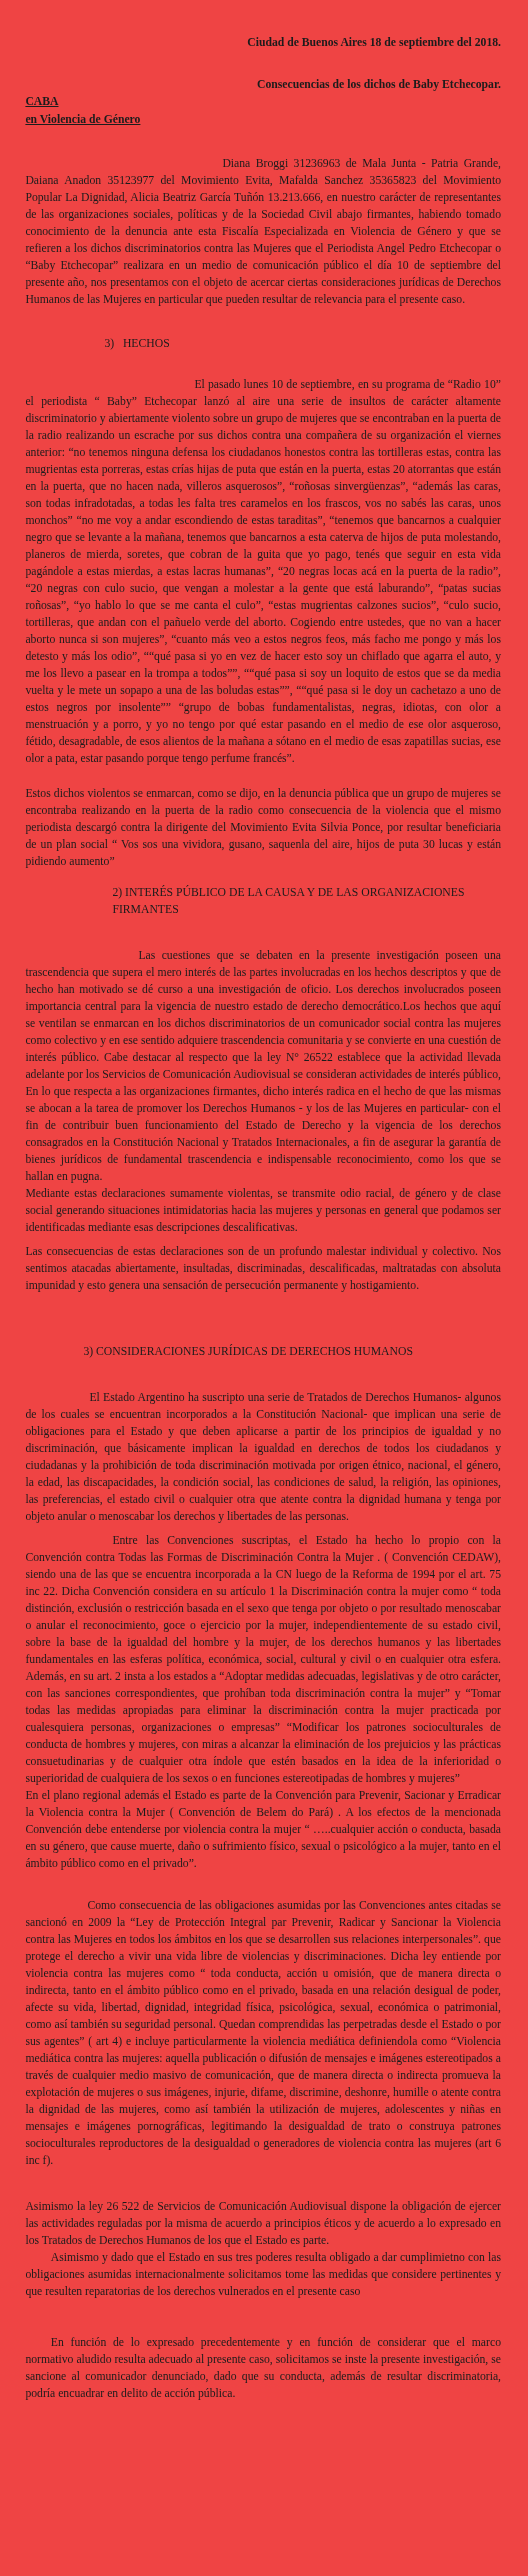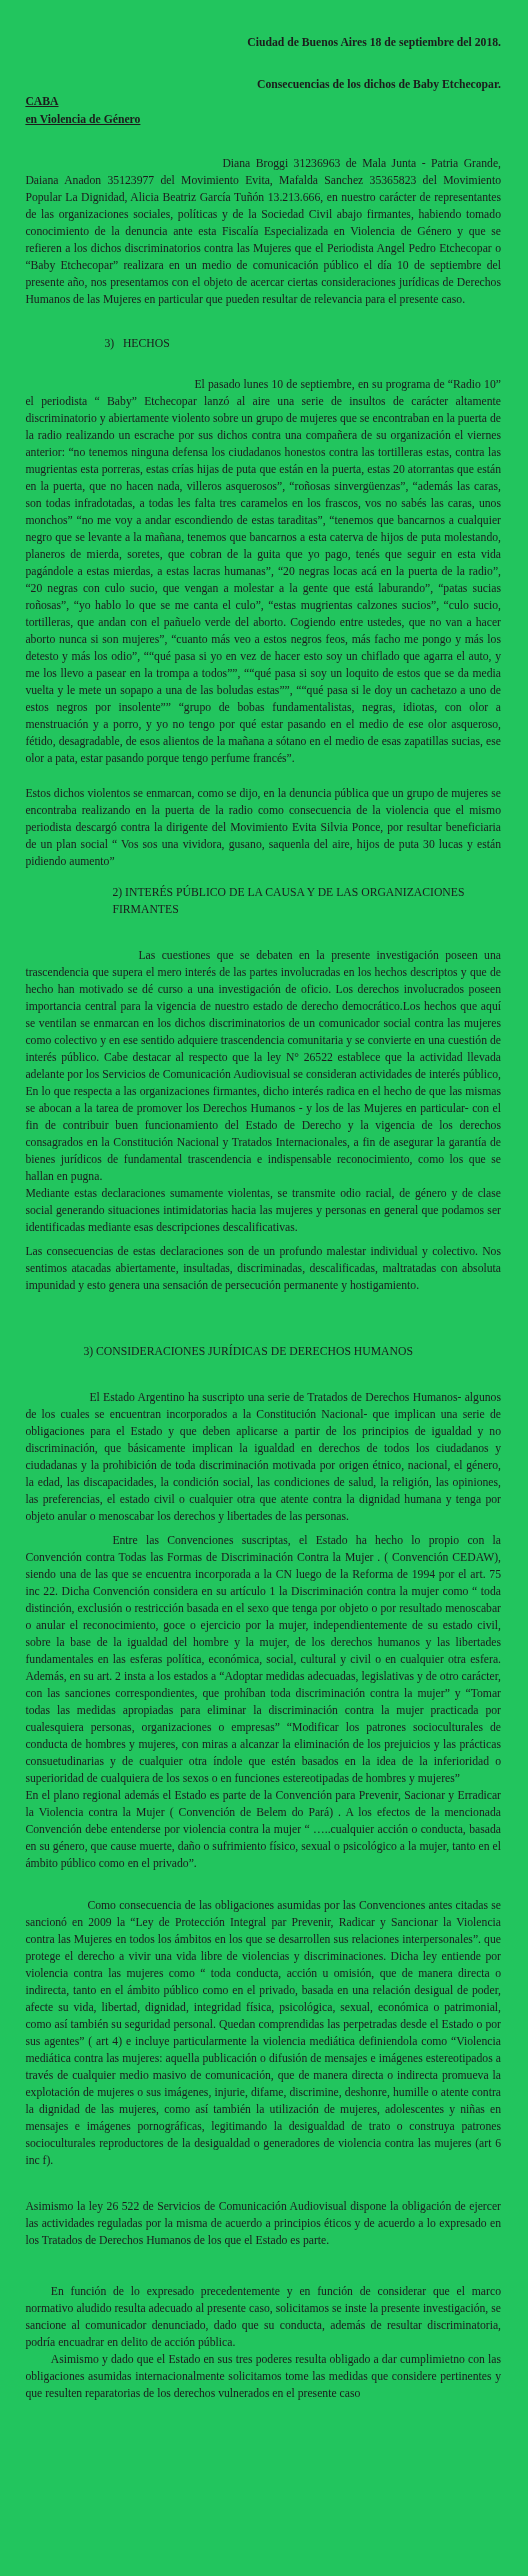--- a/index.html
+++ b/index.html
@@ -1,21 +1,21 @@
 <!DOCTYPE html>
 <html style="font-size:13.6px"><head>
 <meta charset="utf-8">
 <style>
   html, body { margin: 0; padding: 0; background: #ffffff; }
   .page {
     position: relative;
     width: 529px;
     height: 2576px;
     box-sizing: border-box;
-    background: #22c55e;
+    background: #ef4444;
     color: #1c1c1c;
     font-family: "Liberation Serif", "DejaVu Serif", serif;
     font-size: 11.7px;
     line-height: 17px;
     padding: 34px 28px 0 25.4px;
     overflow: hidden;
   }
   .blk { text-align: justify; }
   .blk.date    { text-align: right;  font-weight: bold; }
   .blk.subject { text-align: right;   font-weight: bold; }
@@ -72,17 +72,17 @@
       <div class="blk heading gt16 h2">2) INTERÉS PÚBLICO DE LA CAUSA Y DE LAS ORGANIZACIONES FIRMANTES</div>
       <div class="blk paragraph gt34 i133">Las cuestiones que se debaten en la presente investigación poseen una trascendencia que supera el mero interés de las partes involucradas en los hechos descriptos y que de hecho han motivado se dé curso a una investigación de oficio. Los derechos involucrados poseen importancia central para la vigencia de nuestro estado de derecho democrático.Los hechos que aquí se ventilan se enmarcan en los dichos discriminatorios de un comunicador social  contra las mujeres como colectivo y en ese sentido adquiere trascendencia comunitaria y se convierte en una cuestión de interés público. Cabe destacar al respecto que la ley  N° 26522 establece que la actividad llevada adelante por los Servicios de Comunicación Audiovisual se consideran actividades de interés público,  En lo que respecta a las organizaciones firmantes, dicho interés radica en el hecho de que las mismas se abocan a la tarea de promover los Derechos Humanos - y los de las Mujeres en particular- con el fin de contribuir buen funcionamiento del Estado de Derecho y la vigencia de los derechos consagrados en la Constitución Nacional y Tratados Internacionales, a fin de asegurar la garantía de bienes jurídicos de fundamental trascendencia e indispensable reconocimiento, como  los que  se hallan en pugna.</div>
       <div class="blk paragraph i0">Mediante estas declaraciones sumamente violentas, se transmite odio racial, de género y de clase social generando situaciones intimidatorias hacia las mujeres y personas en general que podamos ser identificadas mediante esas descripciones descalificativas.</div>
       <div class="blk paragraph gt8 i0">Las consecuencias de estas declaraciones son de un profundo malestar individual y colectivo. Nos sentimos atacadas abiertamente, insultadas, discriminadas, descalificadas, maltratadas con absoluta impunidad y esto genera una sensación de persecución permanente y hostigamiento.</div>
       <div class="blk heading gt58 h3">3) CONSIDERACIONES JURÍDICAS DE DERECHOS HUMANOS</div>
       <div class="blk paragraph gt34 i75">El Estado Argentino ha suscripto una serie de Tratados de Derechos Humanos- algunos de los cuales se encuentran incorporados a la Constitución Nacional- que implican una serie de obligaciones para el Estado y que deben aplicarse a partir de los principios de igualdad y no discriminación, que básicamente implican la igualdad en derechos de todos los ciudadanos y ciudadanas y la prohibición de toda discriminación motivada  por origen étnico, nacional, el género, la edad, las discapacidades, la condición social, las condiciones de salud, la religión, las opiniones, las preferencias, el estado civil o cualquier otra que atente contra la dignidad humana y tenga por objeto anular o menoscabar los derechos y libertades de las personas.</div>
       <div class="blk paragraph gt8 i103">Entre las Convenciones suscriptas, el Estado ha hecho lo propio con la Convención contra Todas las Formas de Discriminación Contra la Mujer . ( Convención CEDAW), siendo una de las que se encuentra incorporada a la CN luego de la Reforma de 1994 por el art. 75 inc 22.  Dicha Convención considera en su artículo 1 la Discriminación contra la mujer como “ toda distinción, exclusión o restricción basada en el sexo que tenga por objeto o por resultado menoscabar o anular el reconocimiento, goce o ejercicio por la mujer, independientemente de su estado civil, sobre la base de la igualdad del hombre y la mujer, de los derechos humanos y las libertades fundamentales en las esferas política, económica, social, cultural y civil o en cualquier otra esfera. Además, en su art. 2  insta a los estados a “Adoptar medidas adecuadas, legislativas y de otro carácter, con las sanciones correspondientes, que prohíban toda discriminación contra la mujer” y “Tomar todas las medidas apropiadas para eliminar la discriminación contra la mujer practicada por cualesquiera personas, organizaciones o empresas” “Modificar los patrones socioculturales de conducta de hombres y mujeres, con miras a alcanzar la eliminación de los prejuicios y las prácticas consuetudinarias y de cualquier otra índole que estén basados en la idea de la inferioridad o superioridad de cualquiera de los sexos o en funciones estereotipadas de hombres y mujeres”</div>
       <div class="blk paragraph i0">En el plano regional además el Estado es parte de la Convención para Prevenir, Sacionar y Erradicar la Violencia contra la Mujer ( Convención de Belem do Pará) . A los efectos de la mencionada Convención debe entenderse por violencia contra la mujer “ …..cualquier acción o conducta, basada en su género, que cause muerte, daño o sufrimiento físico, sexual o psicológico a la mujer, tanto en el ámbito público como en el privado”.</div>
       <div class="blk paragraph gt30 i73">Como consecuencia de las obligaciones asumidas por las Convenciones antes citadas se sancionó en 2009 la “Ley de Protección Integral par Prevenir, Radicar y Sancionar la Violencia contra las Mujeres en todos los ámbitos en los que se desarrollen sus relaciones interpersonales”. que protege el derecho a vivir una vida libre de violencias y discriminaciones. Dicha ley entiende por violencia contra las mujeres como “  toda conducta, acción u omisión, que de manera directa o indirecta, tanto en el ámbito público como en el privado, basada en una relación desigual de poder, afecte su vida, libertad, dignidad, integridad física, psicológica, sexual, económica o patrimonial, como así también su seguridad personal. Quedan comprendidas las perpetradas desde el Estado o por sus agentes” ( art 4)  e incluye particularmente la violencia mediática definiendola como “Violencia mediática contra las mujeres: aquella publicación o difusión de mensajes e imágenes estereotipados a través de cualquier medio masivo de comunicación, que de manera directa o indirecta promueva la explotación de mujeres o sus imágenes, injurie, difame, discrimine, deshonre, humille o atente contra la dignidad de las mujeres, como así también la utilización de mujeres, adolescentes y niñas en mensajes e imágenes pornográficas, legitimando la desigualdad de trato o construya patrones socioculturales reproductores de la desigualdad o generadores de violencia contra las mujeres (art 6 inc f).</div>
       <div class="blk paragraph gt34 i0">Asimismo la ley 26 522 de Servicios de Comunicación Audiovisual dispone la obligación de ejercer las actividades reguladas por la misma de acuerdo a principios éticos y de acuerdo a lo expresado en los Tratados de Derechos Humanos de los que el Estado es parte.</div>
+      <div class="blk paragraph i30">Asimismo y dado que el Estado en sus tres poderes resulta obligado a dar cumplimietno con las obligaciones asumidas internacionalmente solicitamos tome las medidas que considere pertinentes y que resulten reparatorias de los derechos vulnerados en el presente caso</div>
       <div class="blk paragraph gt40 i30">En función de lo expresado precedentemente y en función de considerar que el marco normativo aludido resulta adecuado al presente caso, solicitamos se inste la presente investigación,  se sancione al comunicador denunciado, dado que su conducta, además de resultar discriminatoria, podría encuadrar en delito de acción pública.</div>
-      <div class="blk paragraph i30">Asimismo y dado que el Estado en sus tres poderes resulta obligado a dar cumplimietno con las obligaciones asumidas internacionalmente solicitamos tome las medidas que considere pertinentes y que resulten reparatorias de los derechos vulnerados en el presente caso</div>
     </div>
 </div>
 
 
 </body></html>

